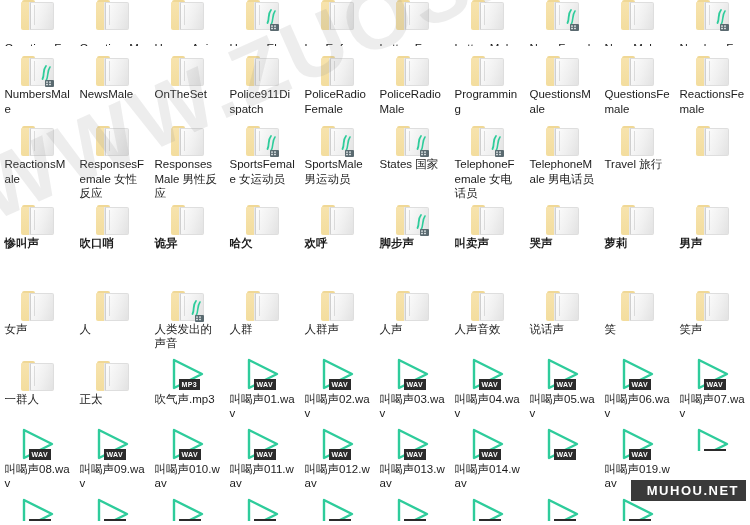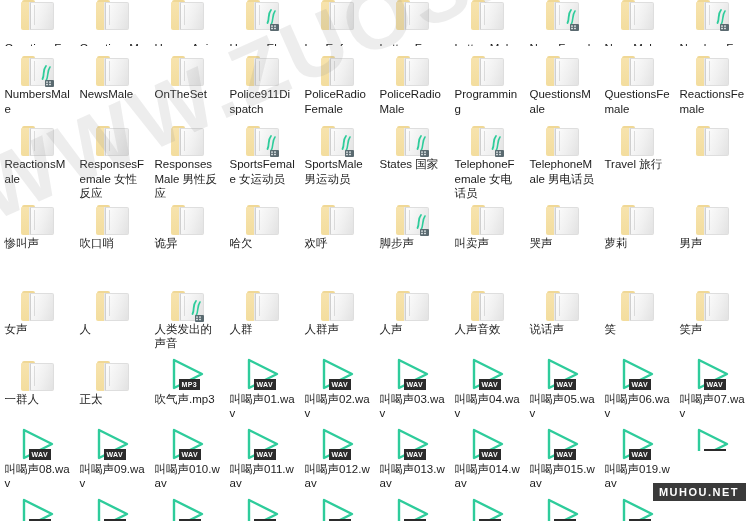--- a/index.html
+++ b/index.html
@@ -15,22 +15,22 @@
     position:absolute;left:-40px;top:150px;width:860px;
     transform:rotate(-24deg);transform-origin:left top;
     font-size:86px;font-weight:bold;letter-spacing:4px;
     color:rgba(140,140,140,0.16);
     white-space:nowrap;pointer-events:none;z-index:40;
     font-family:"Liberation Sans","DejaVu Sans",sans-serif;
   }
   #watermark-badge{
     position:absolute;right:4px;bottom:24px;z-index:45;
     background:#3a3a3a;color:#ffffff;
-    font-size:11px;font-weight:bold;letter-spacing:1.5px;
-    padding:3px 7px 3px 6px;
+    font-size:13px;font-weight:bold;letter-spacing:1.5px;
+    padding:3px 7px 3px 16px;
     font-family:"Liberation Sans","DejaVu Sans",sans-serif;
   }
 
   
   #icon-grid{
     position:absolute;left:0;top:0;width:634px;
     display:grid;
     grid-template-columns:repeat(10,75px);
     z-index:10;
   }
@@ -45,21 +45,21 @@
     margin-bottom:1px;flex:none;
   }
   .icon-label{
     font-size:11.5px;line-height:14.5px;color:#1c1c1c;
     text-align:left;width:66px;
     word-break:break-all;
     font-family:"Liberation Sans","DejaVu Sans",sans-serif;
   }
 
   
-  .r-h80{height:80px;}
+  .r-h80{height:80px;font-weight:bold;}
   .r-h80  .icon-box{height:34px;}
 
   
   .folder{
     position:relative;width:34px;height:30px;
   }
   .folder .back{
     position:absolute;left:0;top:2px;width:32px;height:28px;
     background:linear-gradient(180deg,#f7e3ad 0%,#f3dd9e 100%);
     border-radius:1px 3px 2px 2px;
@@ -944,21 +944,20 @@
           </svg><span class="fmt-badge">WAV</span></div>
       </div>
       <div class="icon-label">叫喝声014.wav</div>
     </div>
     <div class="grid-cell">
       <div class="icon-box">
         <div class="media"><svg width="40" height="34" viewBox="0 0 40 34" xmlns="http://www.w3.org/2000/svg">
             <path d="M6 3 L34 17 L6 31 Z" fill="none" stroke="#2ecc9b" stroke-width="2.4" stroke-linejoin="round"></path>
           </svg><span class="fmt-badge">WAV</span></div>
       </div>
-      <div class="icon-label">叫喝声015.wav</div>
     </div>
     <div class="grid-cell">
       <div class="icon-box">
         <div class="media"><svg width="40" height="34" viewBox="0 0 40 34" xmlns="http://www.w3.org/2000/svg">
             <path d="M6 3 L34 17 L6 31 Z" fill="none" stroke="#2ecc9b" stroke-width="2.4" stroke-linejoin="round"></path>
           </svg><span class="fmt-badge">WAV</span></div>
       </div>
       <div class="icon-label">叫喝声019.wav</div>
     </div>
     <div class="grid-cell clip">

